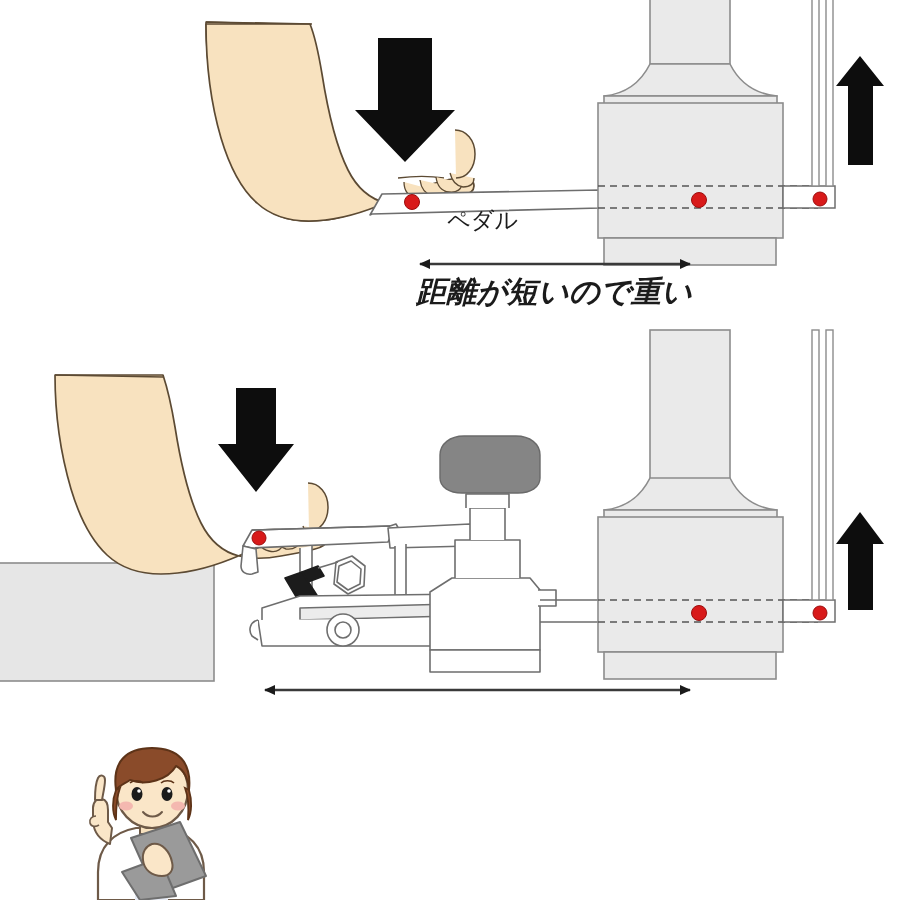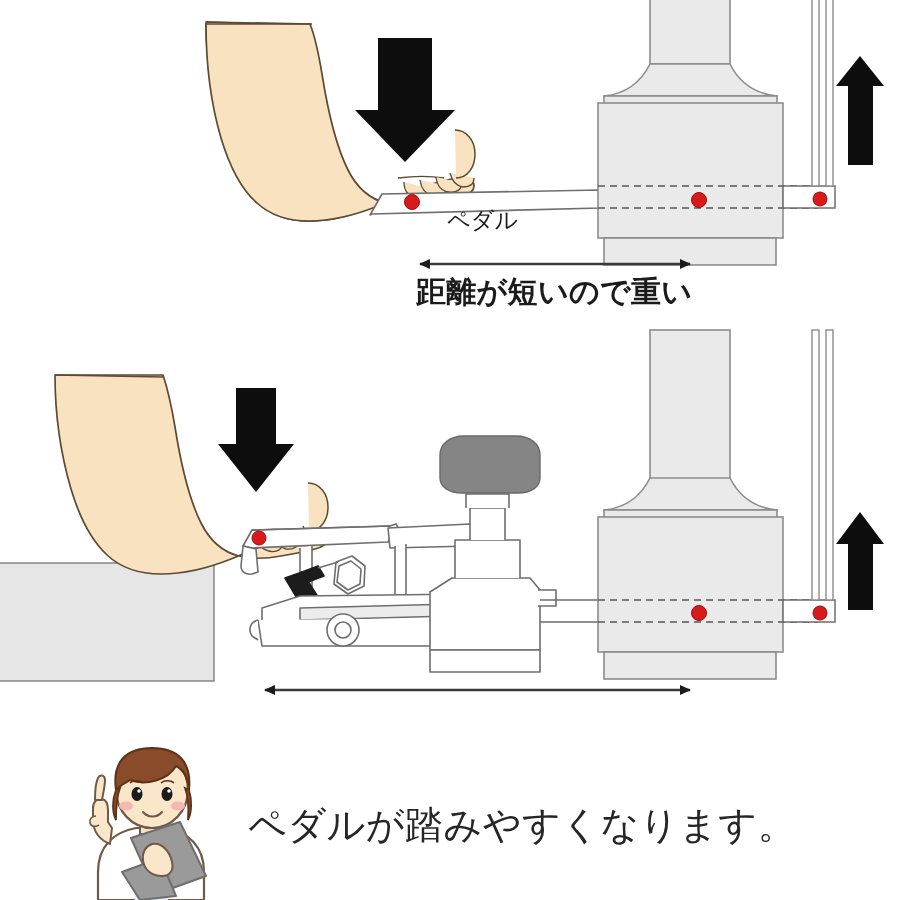--- a/index.html
+++ b/index.html
@@ -15,21 +15,21 @@
     overflow:hidden;
   }
   #stage svg{display:block;}
   .cap{
     position:absolute;
     font-weight:700;
     color:#1b1b1b;
     white-space:nowrap;
     letter-spacing:.01em;
   }
-  #cap-top{ left:416px; top:272px; font-size:30px; }
+  #cap-top{ left:416px; top:272px; font-size:30px;font-style:italic; }
   #cap-mid{ left:236px; top:698px; font-size:30px; }
   #cap-bottom{ left:248px; top:800px; font-size:38px; font-weight:500; color:#262626; }
   #lbl-pedal{ left:447px; top:205px; font-size:23px; font-weight:500; color:#1b1b1b;}
 </style>
 </head>
 <body>
 
 <div id="stage">
 
   <svg width="900" height="900" viewBox="0 0 900 900">
@@ -267,14 +267,13 @@
       <path d="M152,844 C146,846 142,852 143,860 C144,870 152,876 162,876
                C170,876 174,870 172,862 C170,852 162,842 152,844 Z" fill="#fae6c8" stroke="#6e5a48" stroke-width="2"></path>
     </g>
   </svg>
 
   <div class="cap" id="lbl-pedal">ペダル</div>
 
   <div class="cap" id="cap-top">距離が短いので重い</div>
 
 
-  <div class="cap" id="cap-bottom">ペダルが踏みやすくなります。</div>
 </div>
 
 </body></html>

